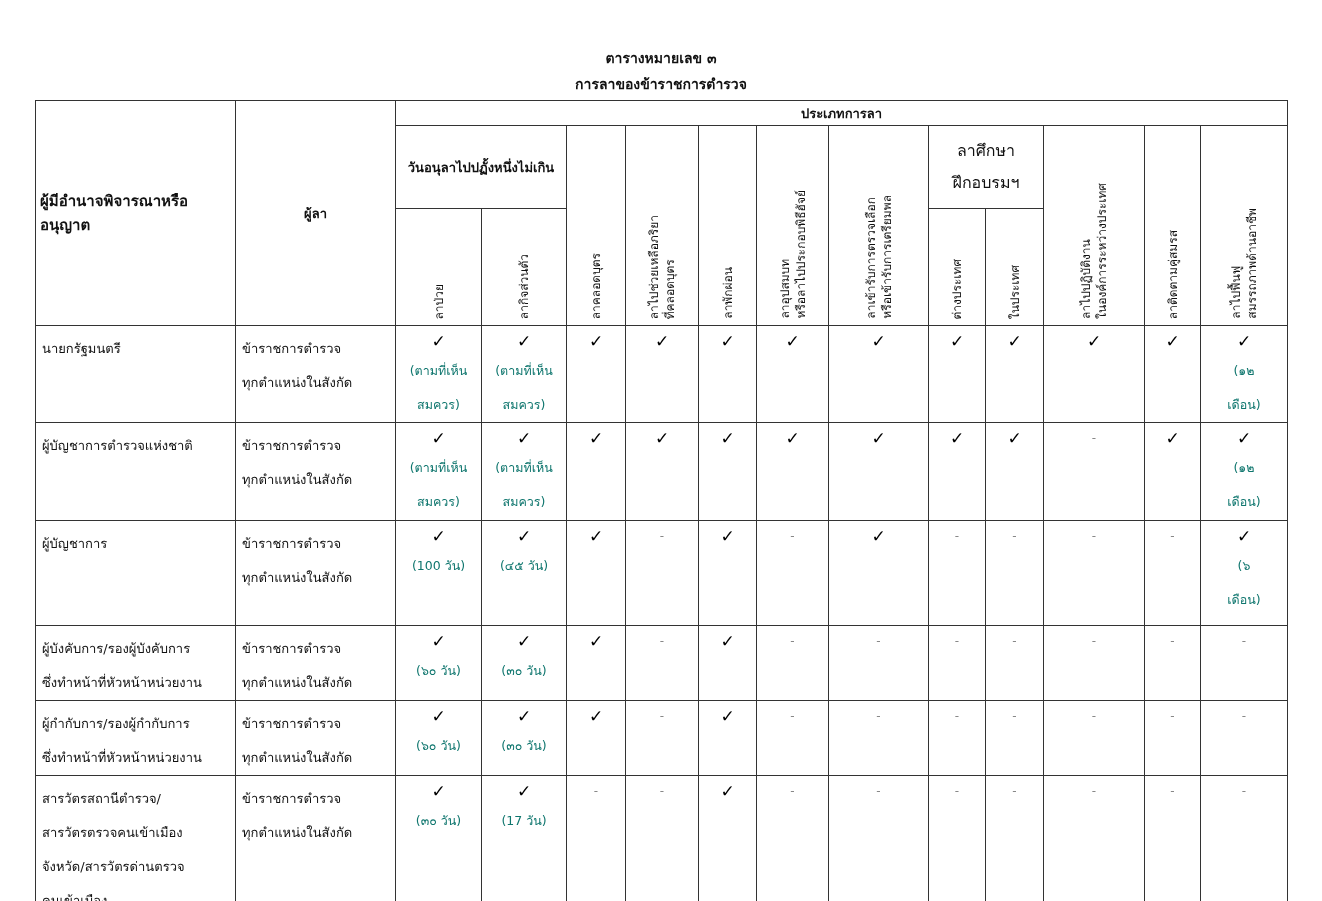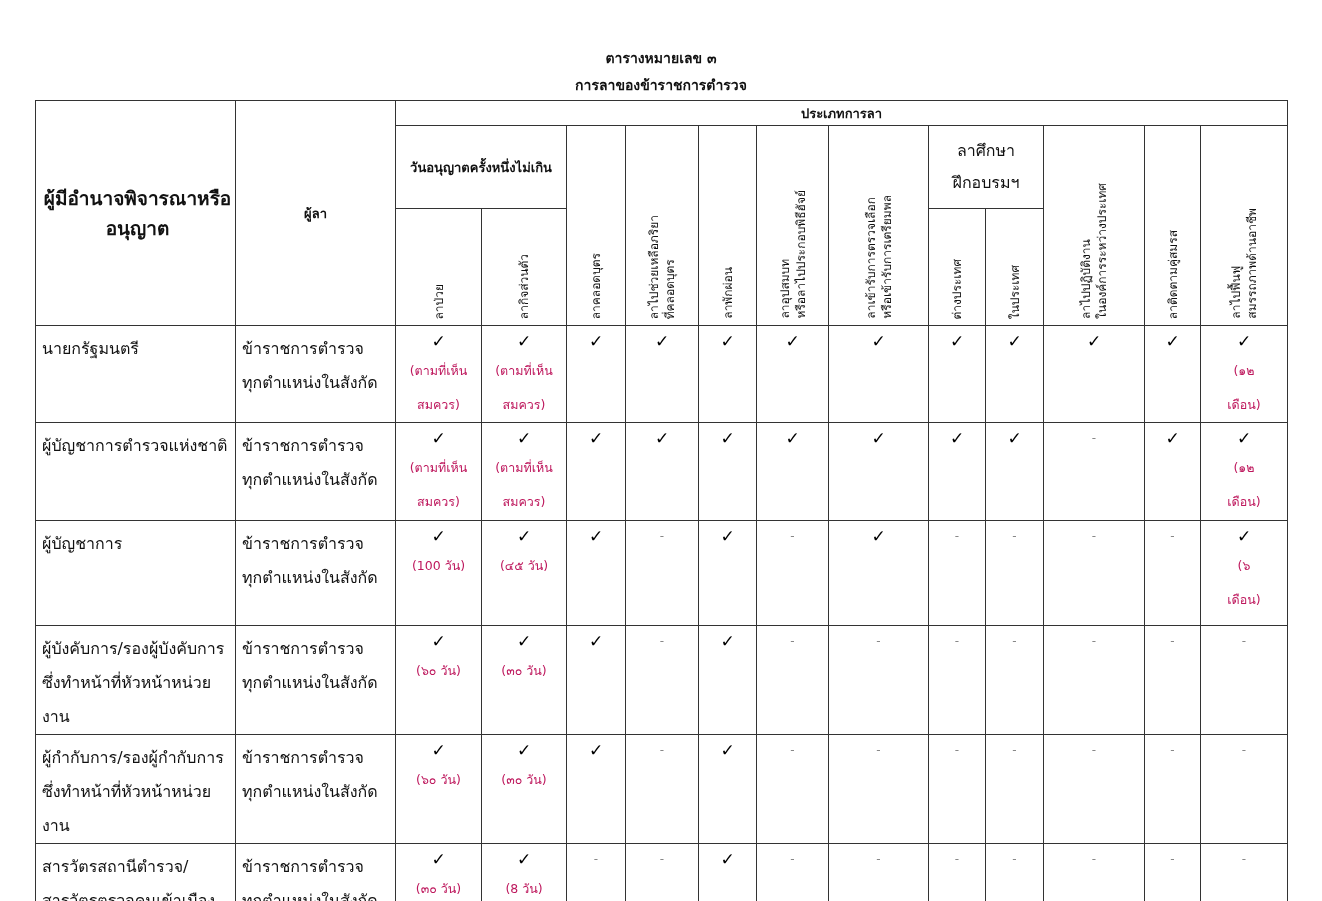--- a/index.html
+++ b/index.html
@@ -6,45 +6,45 @@
   body {
     width: 1322px; height: 901px; position: relative; overflow: hidden;
     font-family: "DejaVu Sans", "Liberation Sans", sans-serif;
     color: #111;
   }
   .title {
     position: absolute; left: 0; width: 1322px; text-align: center;
     font-weight: bold; font-size: 14px; line-height: 22px;
   }
   #title1 { top: 47px; }
-  #title2 { top: 74px; }
+  #title2 { top: 74px; font-family: Liberation Serif, serif; }
   table {
     position: absolute; left: 35px; top: 100px;
     border-collapse: collapse; table-layout: fixed;
     font-size: 13px;
   }
   td, th {
     border: 1.5px solid #333; padding: 0; vertical-align: top;
     font-weight: normal;
   }
   th { font-weight: bold; vertical-align: middle; text-align: center; }
   .vert-wrap {
     height: 113px; display: flex; align-items: flex-end; justify-content: center;
     padding-bottom: 4px; box-sizing: border-box;
   }
   .vert {
     writing-mode: vertical-rl; transform: rotate(180deg);
     font-size: 12px; line-height: 16px; text-align: left; white-space: pre-line;
     font-weight: normal;
   }
-  .cell-text { padding: 6px 6px 0 6px; line-height: 34px; white-space: pre-line; font-size: 16px; }
+  .cell-text { padding: 6px 6px 0 6px; line-height: 34px; white-space: pre-line; font-size: 13px; }
   .mark { text-align: center; line-height: 34px; padding-top: 0; }
   .check { font-size: 17px; color: #000; display: block; height: 28px; line-height: 30px; }
   .dash { font-size: 12px; color: #888; display: block; height: 28px; line-height: 30px; }
-  .note { font-size: 12.5px; color: #be185d; white-space: pre-line; display: block; line-height: 34px; }
+  .note { font-size: 12.5px; color: #0f766e; white-space: pre-line; display: block; line-height: 34px; }
 </style>
 </head>
 <body>
 
 <div class="title" id="title1">ตารางหมายเลข ๓</div>
 <div class="title" id="title2">การลาของข้าราชการตำรวจ</div>
 
 <table>
   <colgroup>
     <col style="width:200px">
@@ -57,26 +57,26 @@
     <col style="width:72px">
       <col style="width:100px">
     <col style="width:57px">
       <col style="width:58px">
     <col style="width:101px">
       <col style="width:56px">
       <col style="width:87px">
   </colgroup>
   <thead>
     <tr style="height:25px">
-      <th rowspan="3" style="text-align:center;padding-left:4px;font-size:19px">ผู้มีอำนาจพิจารณาหรืออนุญาต</th>
+      <th rowspan="3" style="text-align:left;padding-left:4px;font-size:15px">ผู้มีอำนาจพิจารณาหรืออนุญาต</th>
       <th rowspan="3" style="font-size:13px">ผู้ลา</th>
       <th colspan="12" style="font-size:13px">ประเภทการลา</th>
     </tr>
     <tr style="height:83px">
-      <th colspan="2" style="font-size:13px">วันอนุญาตครั้งหนึ่งไม่เกิน</th>
+      <th colspan="2" style="font-size:13px">วันอนุลาไปปฏั้งหนึ่งไม่เกิน</th>
       <th rowspan="2">
           <div class="vert-wrap" style="height:195px">
             <span class="vert">ลาคลอดบุตร</span>
           </div>
         </th>
       <th rowspan="2">
           <div class="vert-wrap" style="height:195px">
             <span class="vert">ลาไปช่วยเหลือภริยา
 ที่คลอดบุตร</span>
           </div>
@@ -522,21 +522,21 @@
         </td>
         <td>
           <div class="mark">
             <span class="check">✓</span>
             <span class="note">(๓๐ วัน)</span>
           </div>
         </td>
         <td>
           <div class="mark">
             <span class="check">✓</span>
-            <span class="note">(8 วัน)</span>
+            <span class="note">(17 วัน)</span>
           </div>
         </td>
         <td>
           <div class="mark">
             <span class="dash">-</span>
           </div>
         </td>
         <td>
           <div class="mark">
             <span class="dash">-</span>

